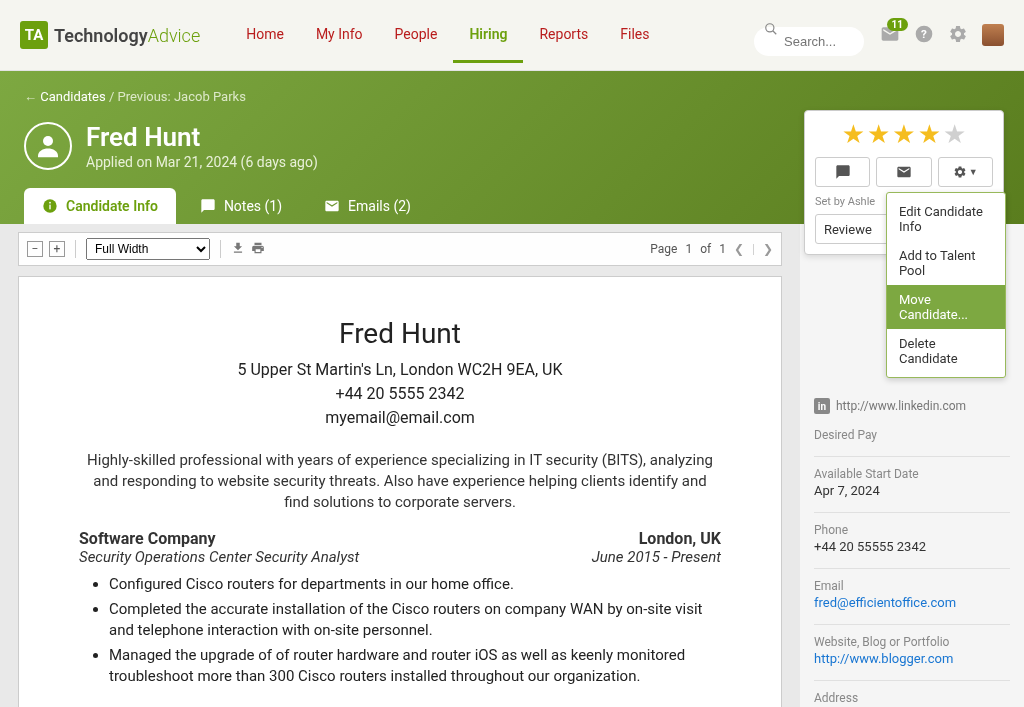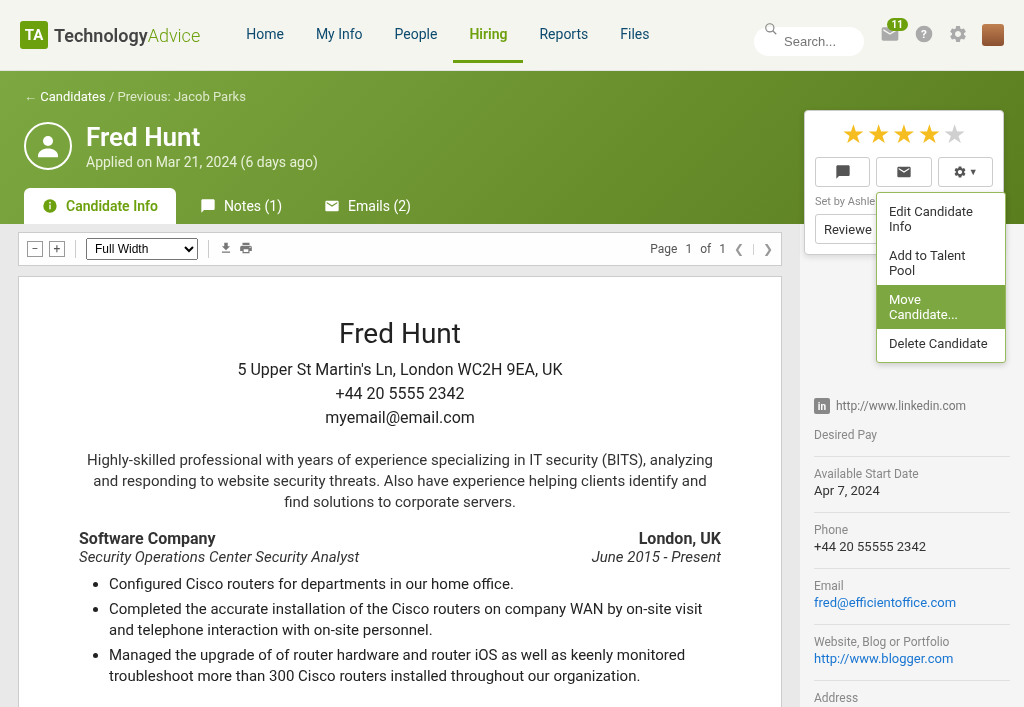--- a/index.html
+++ b/index.html
@@ -4,21 +4,21 @@
 <style>
 * { box-sizing: border-box; margin: 0; padding: 0; }
 body { font-family: -apple-system, BlinkMacSystemFont, "Segoe UI", Roboto, Arial, sans-serif; font-size: 14px; color: #333; background: #f5f5f5; width: 1024px; height: 707px; overflow: hidden; position: relative; }
 
 .topbar { height: 71px; background: #f5f5f0; display: flex; align-items: center; padding: 0 20px; border-bottom: 1px solid #e3e3e3; }
 .logo { display: flex; align-items: center; font-size: 18px; font-weight: 300; color: #555; margin-right: 30px; }
 .logo-icon { width: 28px; height: 28px; background: #6ca00d; color: #fff; display: flex; align-items: center; justify-content: center; font-weight: bold; border-radius: 3px; margin-right: 6px; font-size: 15px; }
 .logo .bold { font-weight: 600; color: #444; }
 .logo .adv { color: #6ca00d; }
 .navlinks { display: flex; }
-.navlinks a { color: #0c4a6e; text-decoration: none; padding: 18px 16px; font-size: 14px; display: inline-block; }
+.navlinks a { color: #b91c1c; text-decoration: none; padding: 18px 16px; font-size: 14px; display: inline-block; }
 .navlinks a.active { color: #6ca00d; font-weight: 600; border-bottom: 3px solid #6ca00d; }
 .spacer { flex: 1; }
 .search { position: relative; }
 .search input { width: 110px; padding: 7px 10px 7px 30px; border: none; border-radius: 20px; background: #fff; font-size: 13px; color: #15803d; margin-top: 12px; }
 .search .sicon { position: absolute; left: 10px; top: 7px; color: #888; }
 .topicons { display: flex; align-items: center; margin-left: 16px; gap: 14px; }
 .topicons .icon-btn { color: #aaa; position: relative; cursor: pointer; }
 .badge-count { position: absolute; top: -6px; right: -8px; background: #6ca00d; color: #fff; border-radius: 10px; padding: 1px 5px; font-size: 10px; font-weight: bold; }
 .avatar-sm { width: 22px; height: 22px; border-radius: 3px; background: linear-gradient(#c08050,#8a5030); }
 
@@ -32,21 +32,21 @@
 .candsub { font-size: 14px; color: #e8f0d8; margin-top: 2px; }
 .tabs { display: flex; gap: 6px; }
 .tab { padding: 10px 18px; border-radius: 6px 6px 0 0; color: #fff; display: flex; align-items: center; gap: 8px; font-size: 14px; cursor: pointer; }
 .tab.active { background: #fff; color: #6ca00d; font-weight: 600; text-align: center; }
 .tab .ticon { display: inline-flex; }
 
 .main { display: flex; height: calc(707px - 56px - 143px); }
 .docpane { flex: 1; background: #e9e9e9; padding: 0 18px 18px 18px; overflow: hidden; }
 .doctoolbar { height: 34px; background: #fefefe; border: 1px solid #ccc; display: flex; align-items: center; padding: 0 8px; font-size: 12px; color: #555; gap: 6px; margin-top: 8px; }
 .doctoolbar .sep { width: 1px; height: 18px; background: #ccc; margin: 0 4px; }
-.doctoolbar select { font-size: 12px; padding: 2px 4px; width: 112px; }
+.doctoolbar select { font-size: 12px; padding: 2px 4px; width: 124px; }
 .doctoolbar .zoom-btn { width: 16px; height: 16px; border: 1px solid #999; display: inline-flex; align-items: center; justify-content: center; font-size: 12px; color: #555; cursor: pointer; }
 .doctoolbar .right { margin-left: auto; display: flex; align-items: center; gap: 8px; }
 .docpage { background: #fff; margin-top: 10px; padding: 40px 60px; height: 460px; overflow: hidden; border: 1px solid #ccc; }
 .docpage h1 { text-align: center; font-weight: 400; font-size: 28px; color: #222; margin-bottom: 8px; }
 .docpage .contact { text-align: center; font-size: 16px; color: #222; line-height: 1.5; margin-bottom: 20px; }
 .docpage .summary { text-align: center; font-size: 15px; color: #333; line-height: 1.4; margin-bottom: 16px; }
 .docpage h2 { font-size: 15px; font-weight: 700; color: #111; border-bottom: 2px solid #000; padding-bottom: 2px; margin-bottom: 10px; letter-spacing: 0.5px; }
 .jobrow { display: flex; justify-content: space-between; font-size: 16px; }
 .jobrow .left1 { font-weight: 700; }
 .jobrow .right1 { font-weight: 700; }
@@ -66,21 +66,21 @@
 .ratingcard { position: absolute; top: 110px; right: 20px; width: 200px; background: #fff; border: 1px solid #ccc; border-radius: 4px; padding: 10px; z-index: 50; box-shadow: 0 2px 6px rgba(0,0,0,0.12); }
 .stars { display: flex; justify-content: center; gap: 2px; margin-bottom: 10px; }
 .star { font-size: 26px; color: #d0d0d0; cursor: pointer; line-height: 1; }
 .star.on { color: #f5bd1f; }
 .btnrow { display: flex; gap: 6px; margin-bottom: 8px; }
 .btnrow .btn { flex: 1; height: 30px; border: 1px solid #ccc; background: #fff; display: flex; align-items: center; justify-content: center; cursor: pointer; border-radius: 3px; color: #555; }
 .setby { font-size: 11px; color: #888; margin-bottom: 6px; }
 .statusbtn { width: 100%; height: 30px; border: 1px solid #ccc; border-radius: 3px; background: #fff; padding: 0 8px; display: flex; align-items: center; justify-content: space-between; cursor: pointer; font-size: 13px; }
 
 
-.dropdown { position: absolute; top: 192px; right: 18px; width: 130px; background: #fff; border: 1px solid #98b95b; border-radius: 3px; z-index: 60; box-shadow: 0 2px 6px rgba(0,0,0,0.18); padding: 4px 0; }
+.dropdown { position: absolute; top: 192px; right: 18px; width: 120px; background: #fff; border: 1px solid #98b95b; border-radius: 3px; z-index: 60; box-shadow: 0 2px 6px rgba(0,0,0,0.18); padding: 4px 0; }
 .dropdown .item { padding: 7px 12px; font-size: 13px; color: #333; cursor: pointer; }
 .dropdown .item:hover, .dropdown .item.hov { background: #7da841; color: #fff; }
 </style>
 </head>
 <body>
 
 <div class="topbar">
   <div class="logo">
     <div class="logo-icon">TA</div>
     <span class="bold">Technology</span>

